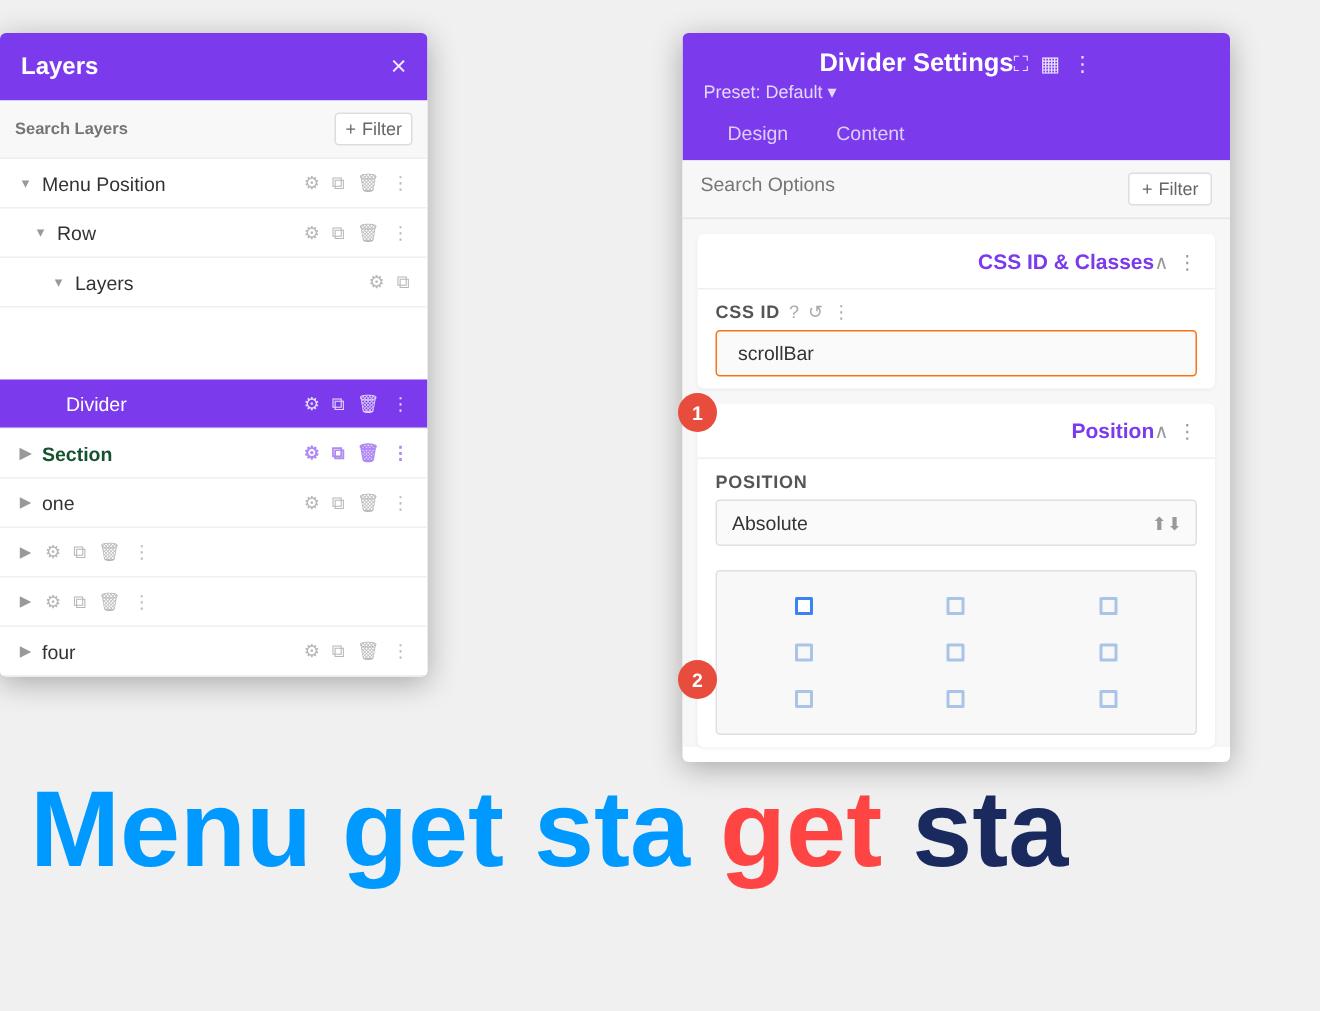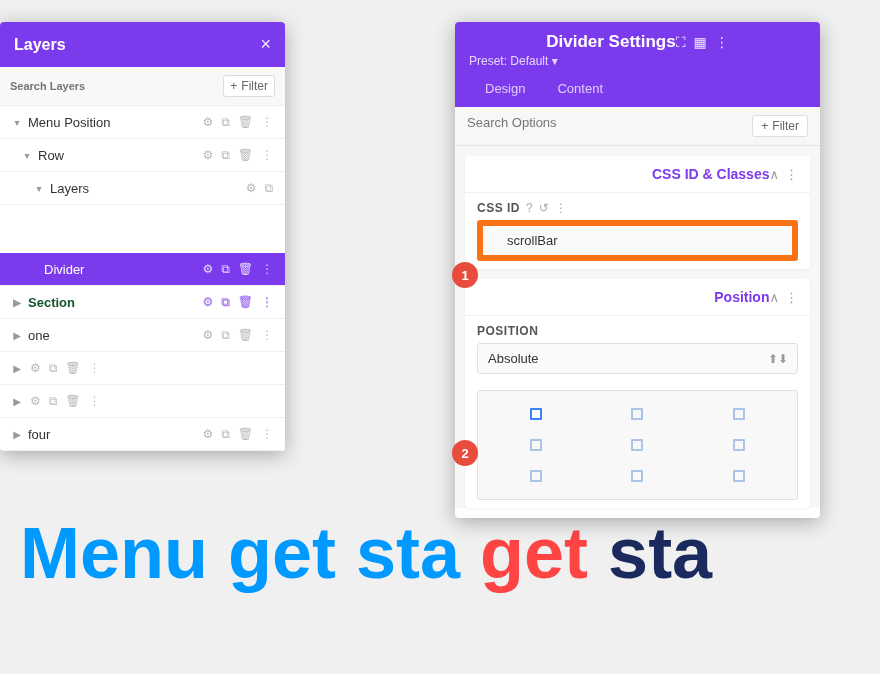--- a/index.html
+++ b/index.html
@@ -333,22 +333,22 @@
     }
 
     .field-icon {
       font-size: 12px;
       color: #aaa;
       cursor: pointer;
     }
 
     .field-input {
       width: 100%;
-      padding: 7px 24px;
-      border: 6px solid #f97316;
+      padding: 7px 14px;
+      border: 1px solid #f97316;
       border-radius: 3px;
       font-size: 13px;
       color: #333;
       background: #fafafa;
       outline: none;
     }
 
     
     .number-badge {
       position: absolute;

